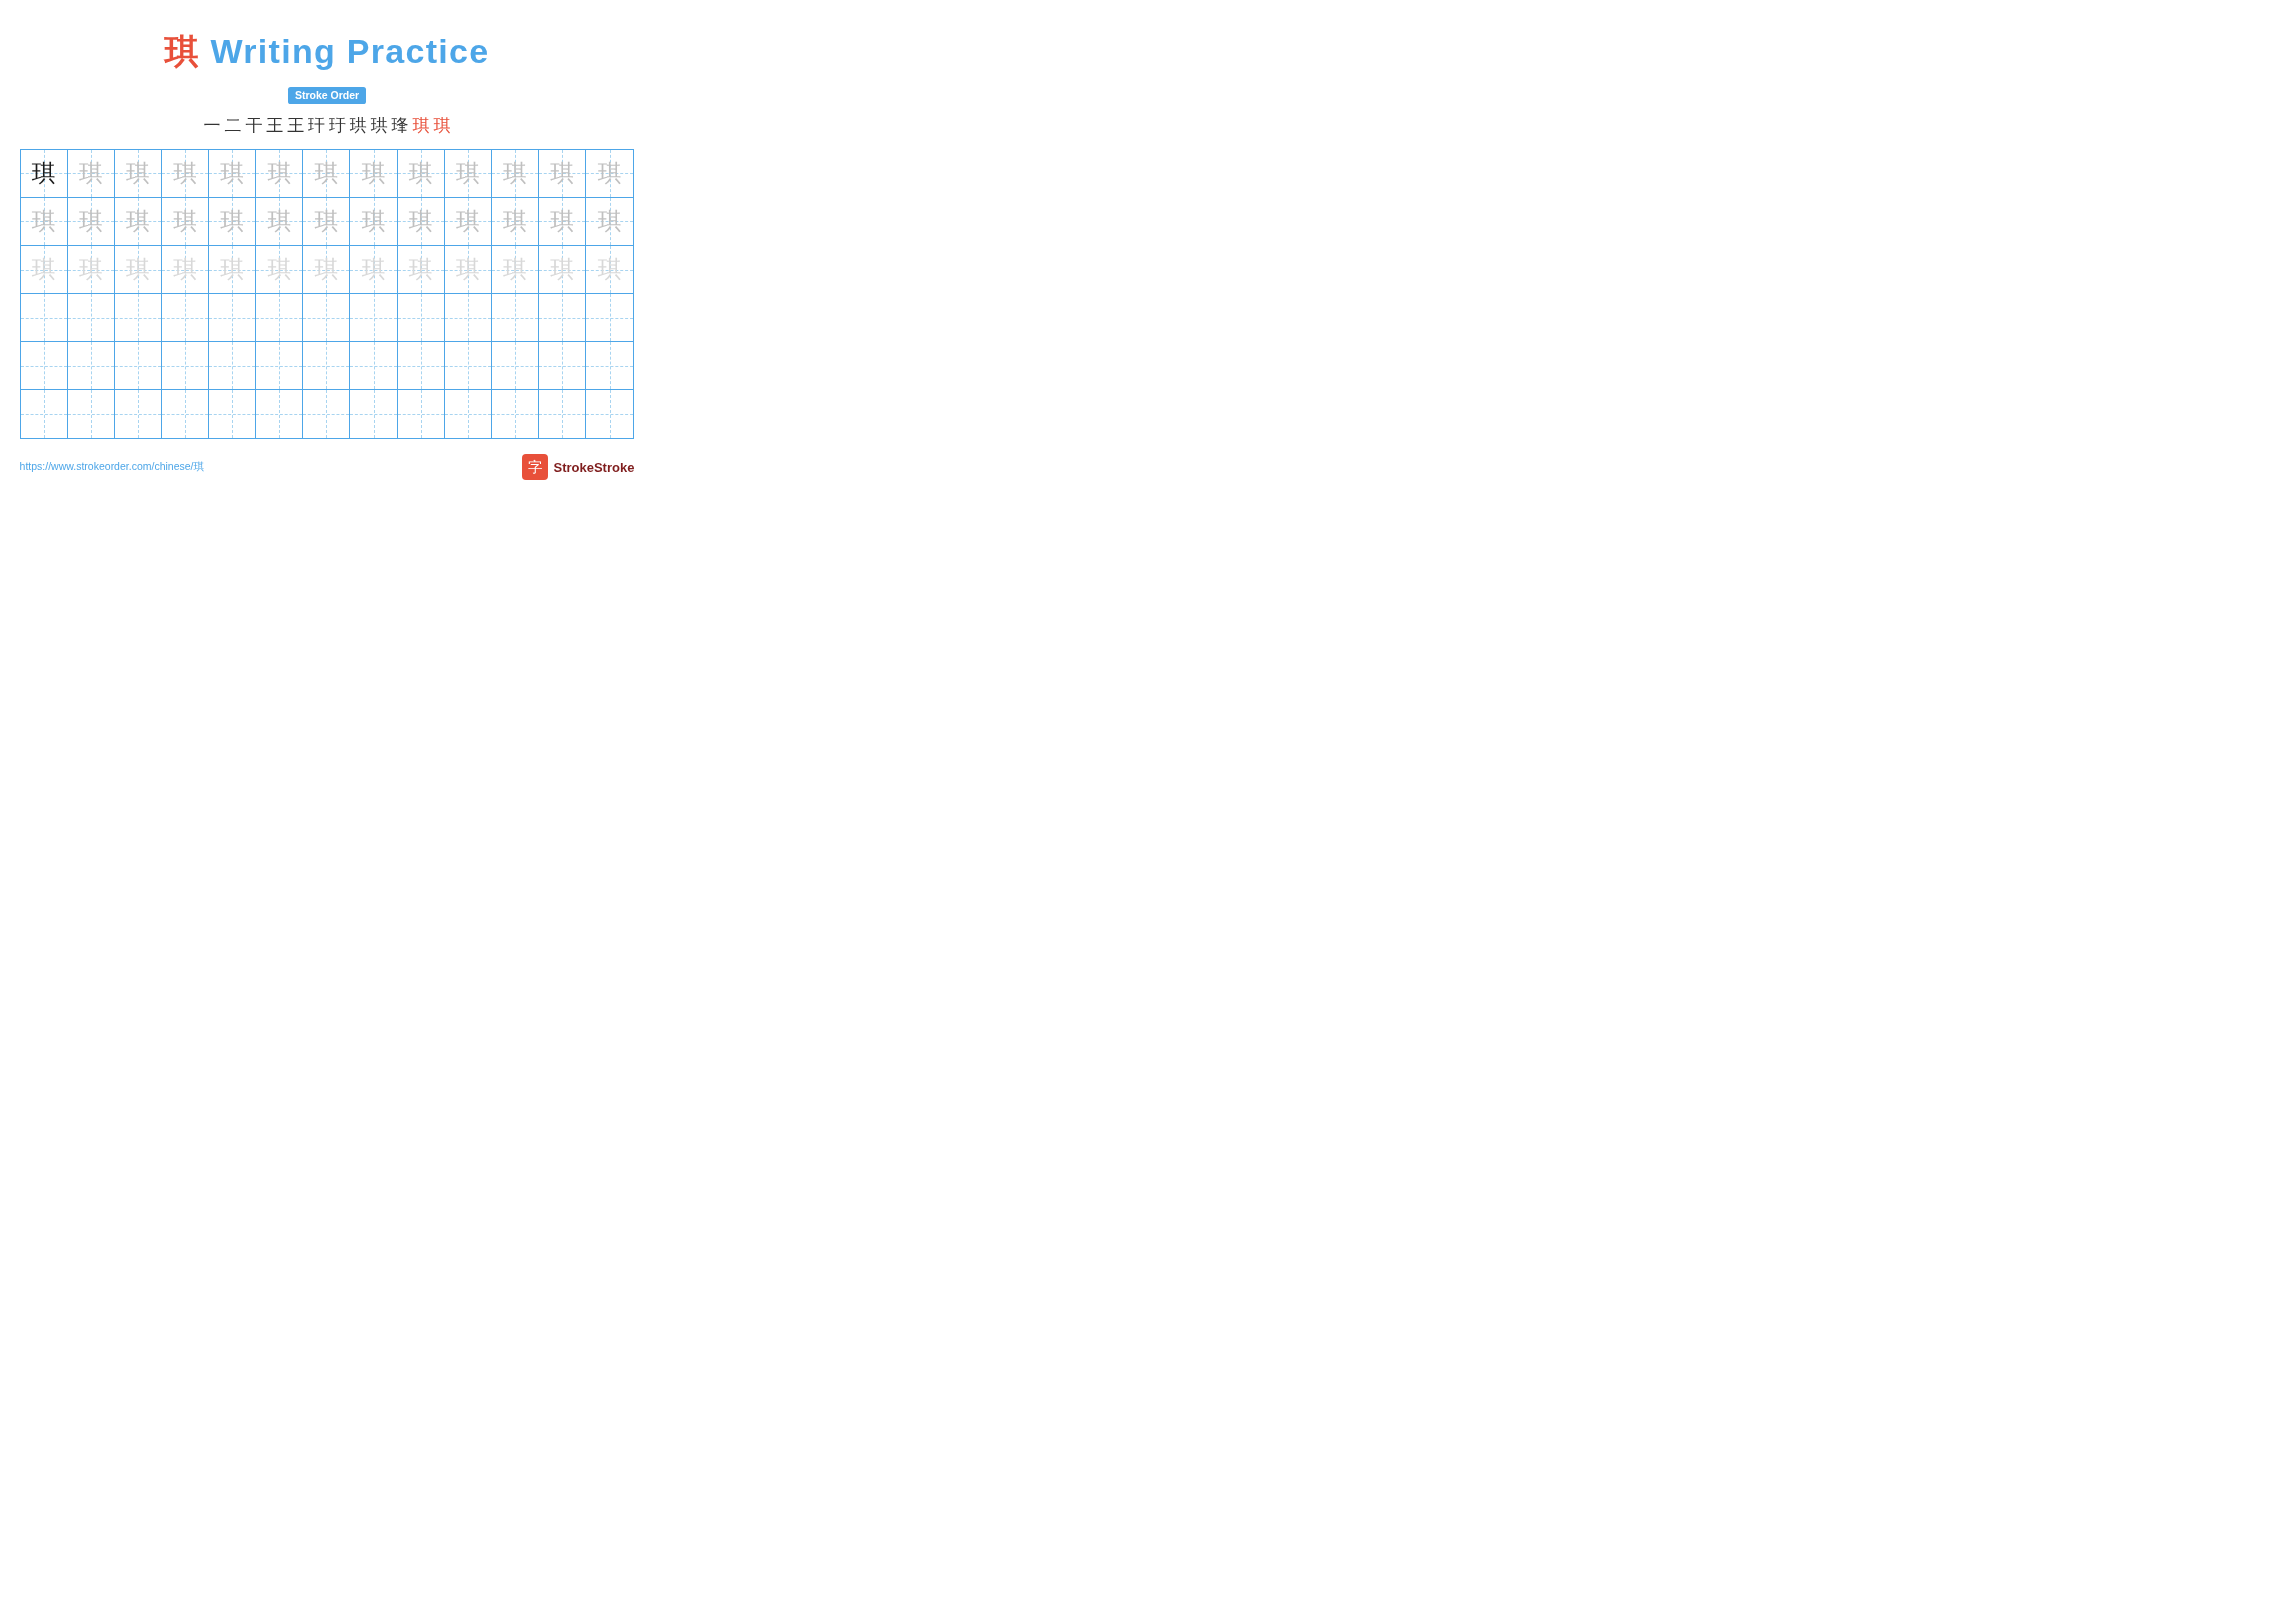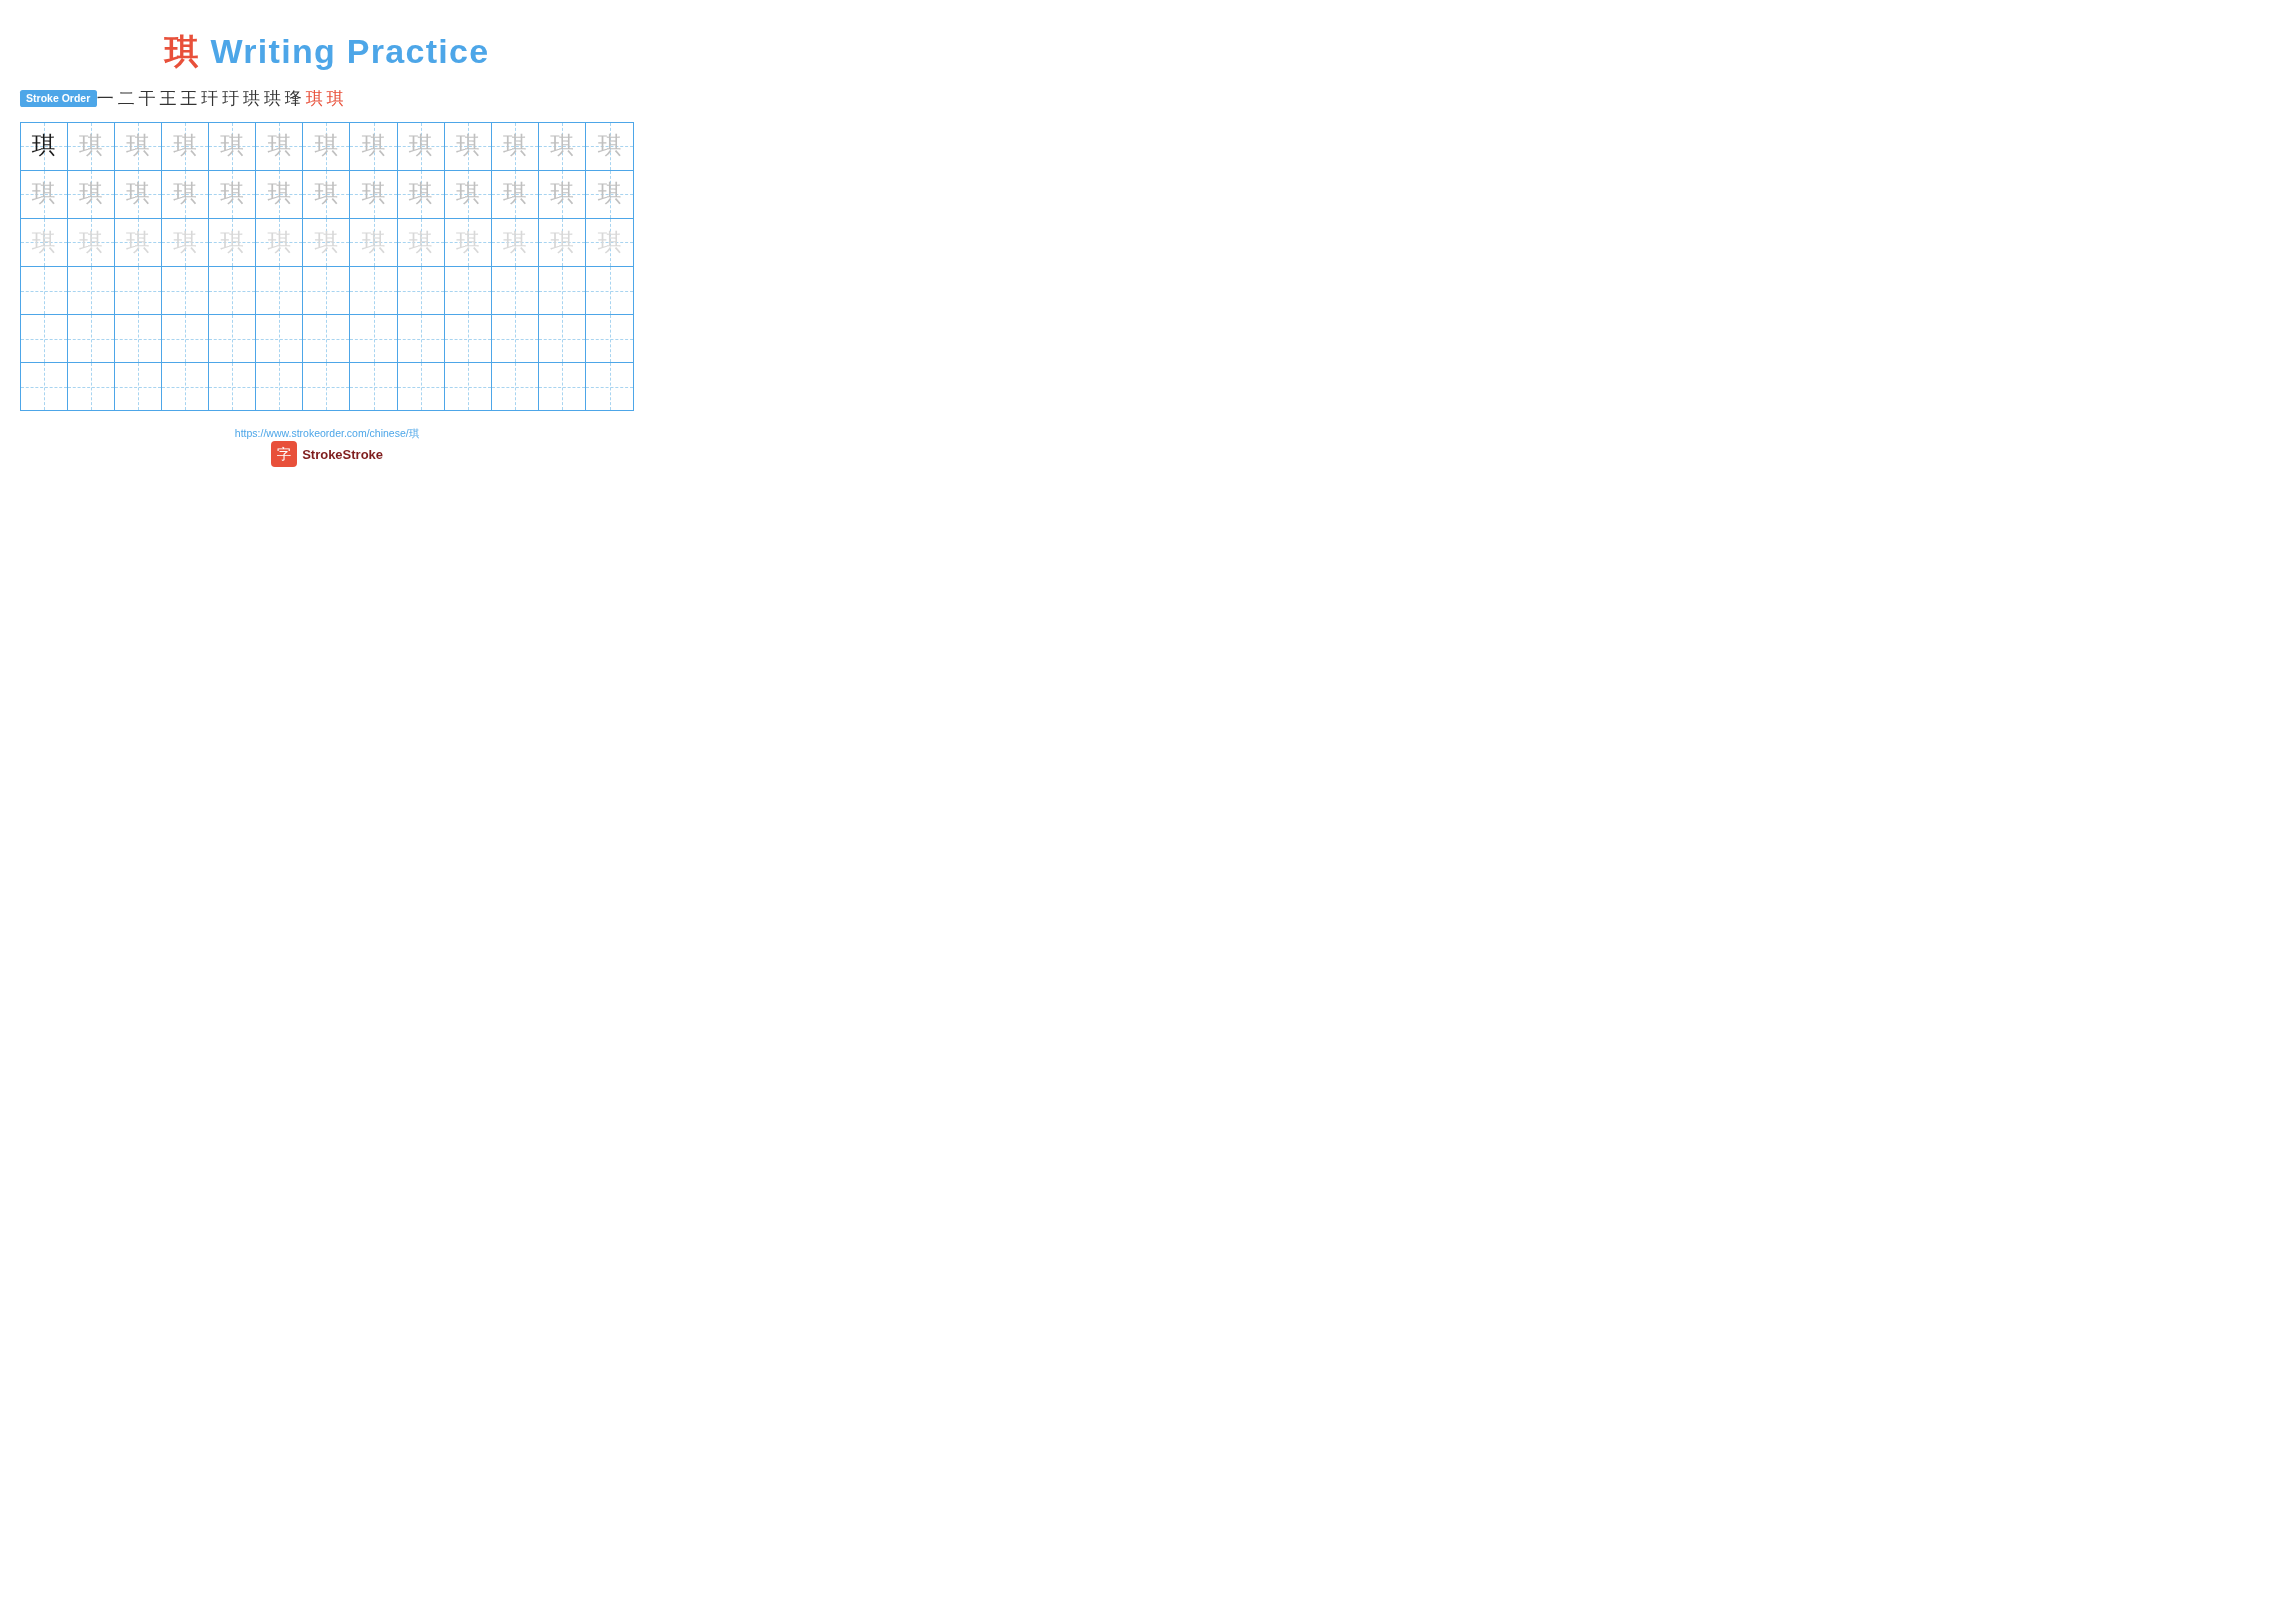--- a/index.html
+++ b/index.html
@@ -23,21 +23,22 @@
       margin-top: 16px;
     }
     .title-char {
       color: #e8503a;
     }
 
     .stroke-order-row {
       display: flex;
       align-items: center;
       margin-bottom: 11.8px;
-      gap: 0;
+      gap: 10px;
+      flex-direction: column;
     }
     .stroke-order-badge {
       background: #4da6e8;
       color: white;
       font-size: 10.5px;
       font-weight: bold;
       padding: 2.6px 6.5px;
       border-radius: 2.6px;
       font-family: Arial, sans-serif;
       white-space: nowrap;
@@ -116,21 +117,20 @@
     }
     .cell-char.light-gray {
       color: #d8d8d8;
     }
 
     .footer {
       display: flex;
       align-items: center;
       justify-content: space-between;
       margin-top: 15.7px;
-      flex-direction: column;
     }
     .footer-url {
       color: #4da6e8;
       font-size: 10.5px;
       font-family: Arial, sans-serif;
     }
     .footer-logo {
       display: flex;
       align-items: center;
       gap: 5.2px;

